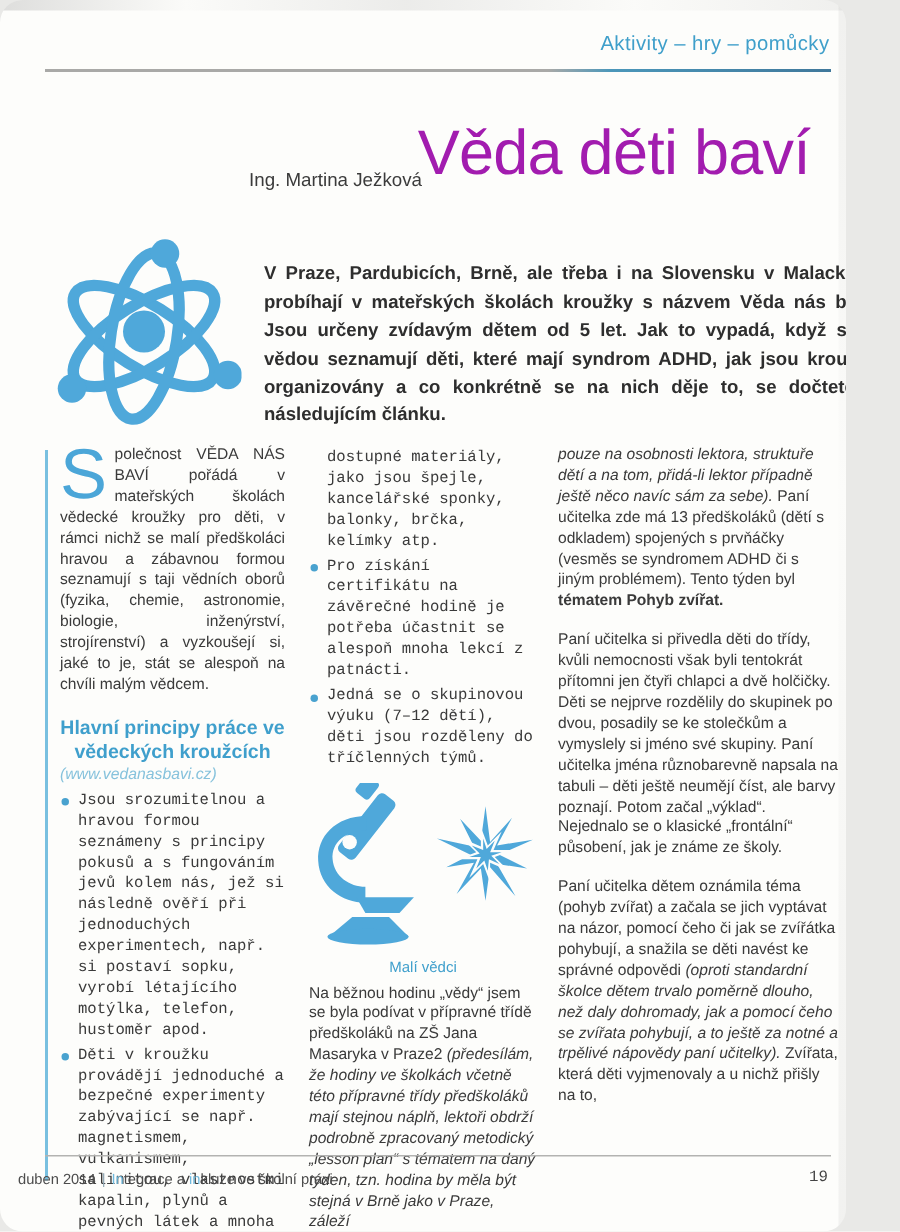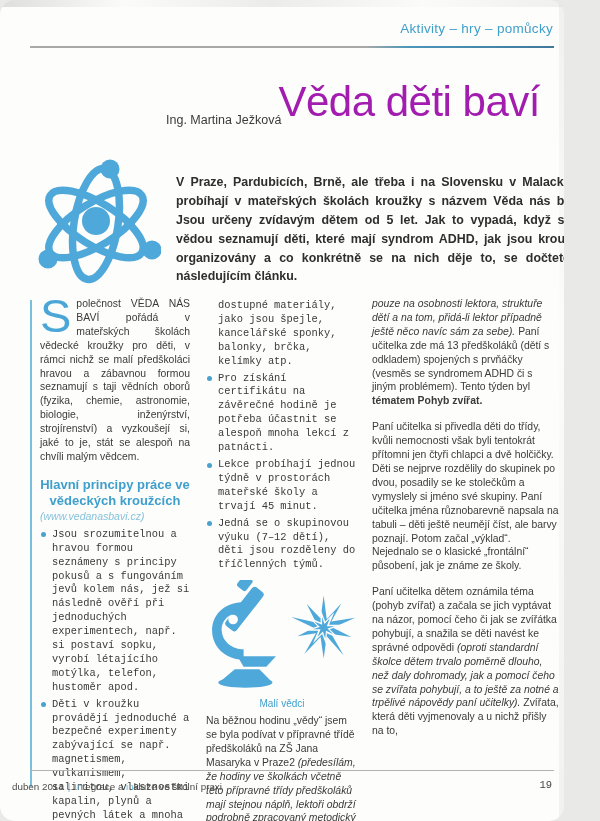--- a/index.html
+++ b/index.html
@@ -98,21 +98,20 @@
       <li>Děti v kroužku provádějí jedno­duché a bezpečné experimenty zabývající se např. magnetismem, vulkanismem, salinitou, vlastnost­mi kapalin, plynů a pevných látek a mnoha jinými přírodními zákony.</li>
       <li>Vše je prováděno s důrazem na propojení nabytých znalostí a fungování světa kolem nás.</li>
 
     </ul>
   </div>
 
   <div class="col col2">
     <ul class="bullets">
       <li class="cont">dostupné materiály, jako jsou špejle, kancelářské sponky, balonky, brčka, kelímky atp.</li>
       <li>Pro získání certifikátu na závěreč­né hodině je potřeba účastnit se alespoň mnoha lekcí z patnácti.</li>
-      <li>Lekce probíhají jednou týdně v prostorách mateřské školy a trvají 45 minut.</li>
       <li>Jedná se o skupinovou výuku (7–12 dětí), děti jsou rozděleny do tříčlenných týmů.</li>
     </ul>
 
     <div class="icons-row">
       <svg class="microscope" viewBox="0 0 90 120">
         <g fill="#4fa8da">
           <rect x="38" y="-10" width="13" height="16" rx="3" transform="rotate(38 44 -2)"></rect>
           <rect x="36" y="0" width="16" height="56" rx="4" transform="rotate(38 44 28)"></rect>
           <path d="M44 20 C20 20 6 36 7 54 C8 74 25 86 43 86 L43 74 C31 74 19 66 18 53 C17 40 28 31 44 31 Z"></path>
           <circle cx="31" cy="40" r="5.5" fill="#fdfdfb"></circle>

